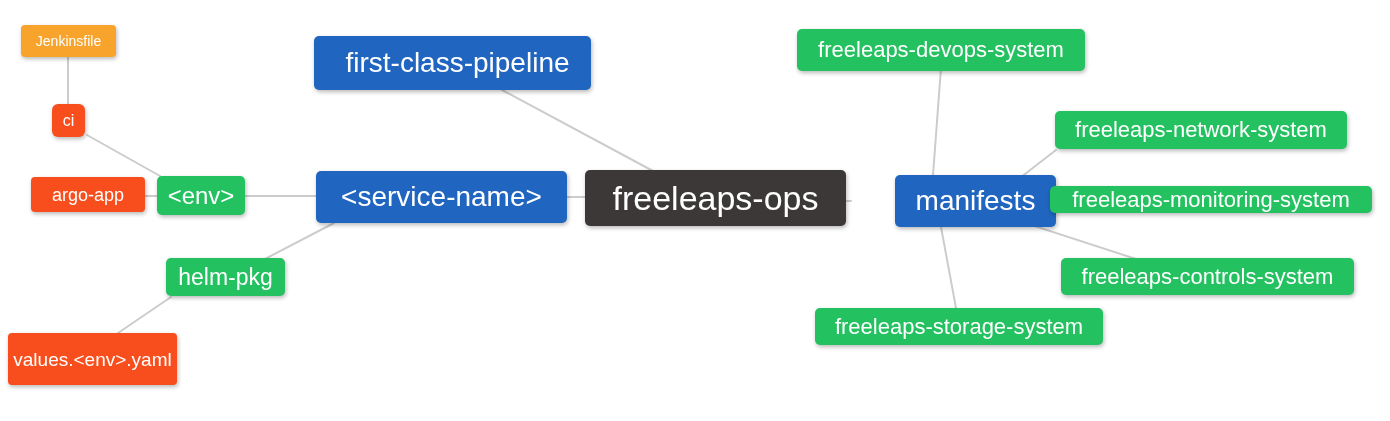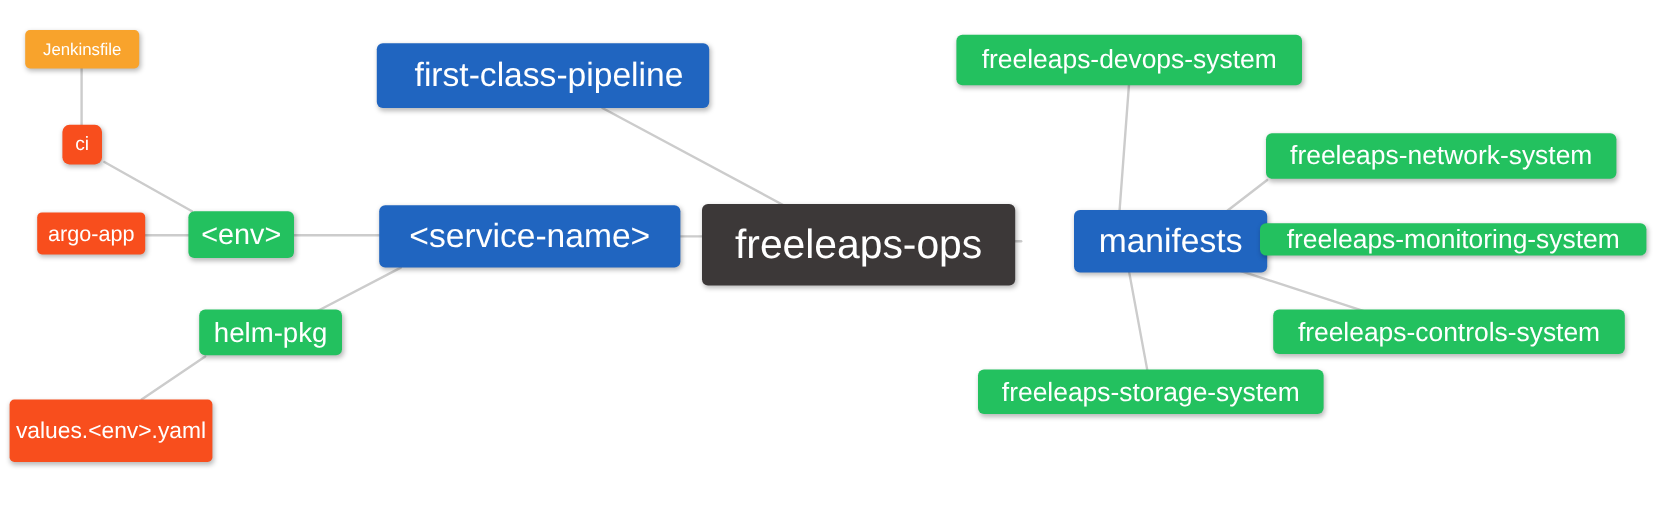--- a/index.html
+++ b/index.html
@@ -37,27 +37,27 @@
     box-shadow: 1px 2px 4px rgba(0,0,0,0.28);
     white-space: nowrap;
     cursor: default;
     line-height: 1;
     box-sizing: border-box;
     padding: 0 6px;
   }
   
   .n-jenkinsfile      { left: 21px;   top: 25px;  width: 95px;  height: 32px; font-size: 14px; border-radius: 4px; }
   .n-ci               { left: 52px;   top: 104px; width: 33px;  height: 33px; font-size: 16px; border-radius: 6px; }
-  .n-argo-app         { left: 31px;   top: 177px; width: 90px;  height: 35px; font-size: 18px; border-radius: 4px; }
+  .n-argo-app         { left: 31px;   top: 177px; width: 114px;  height: 35px; font-size: 18px; border-radius: 4px; }
   .n-env              { left: 157px;  top: 176px; width: 88px;  height: 39px; font-size: 24px; }
   .n-helm-pkg         { left: 146px;  top: 258px; width: 119px; height: 38px; font-size: 23px; }
   .n-values-env-yaml  { left: 8px;    top: 333px; width: 169px; height: 52px; font-size: 19px; border-radius: 4px; }
   .n-first-class-pipeline { left: 314px; top: 36px;  width: 277px; height: 54px; font-size: 28px; }
   .n-service-name     { left: 316px;  top: 171px; width: 251px; height: 52px; font-size: 28px; }
-  .n-freeleaps-ops    { left: 585px;  top: 170px; width: 261px; height: 68px; font-size: 34px; }
+  .n-freeleaps-ops    { left: 585px;  top: 170px; width: 261px; height: 56px; font-size: 34px; }
   .n-manifests        { left: 851px;  top: 175px; width: 161px; height: 52px; font-size: 28px; margin-left: 44px; }
   .n-devops-system    { left: 797px;  top: 29px;  width: 288px; height: 42px; font-size: 22px; }
   .n-network-system   { left: 1055px; top: 111px; width: 292px; height: 38px; font-size: 22px; }
   .n-monitoring-system{ left: 1050px; top: 186px; width: 322px; height: 27px; font-size: 22px; }
   .n-controls-system  { left: 1061px; top: 258px; width: 293px; height: 37px; font-size: 22px; }
   .n-storage-system   { left: 815px;  top: 308px; width: 288px; height: 37px; font-size: 22px; }
 </style>
 </head>
 <body style="background: rgb(255, 255, 255);">
 

